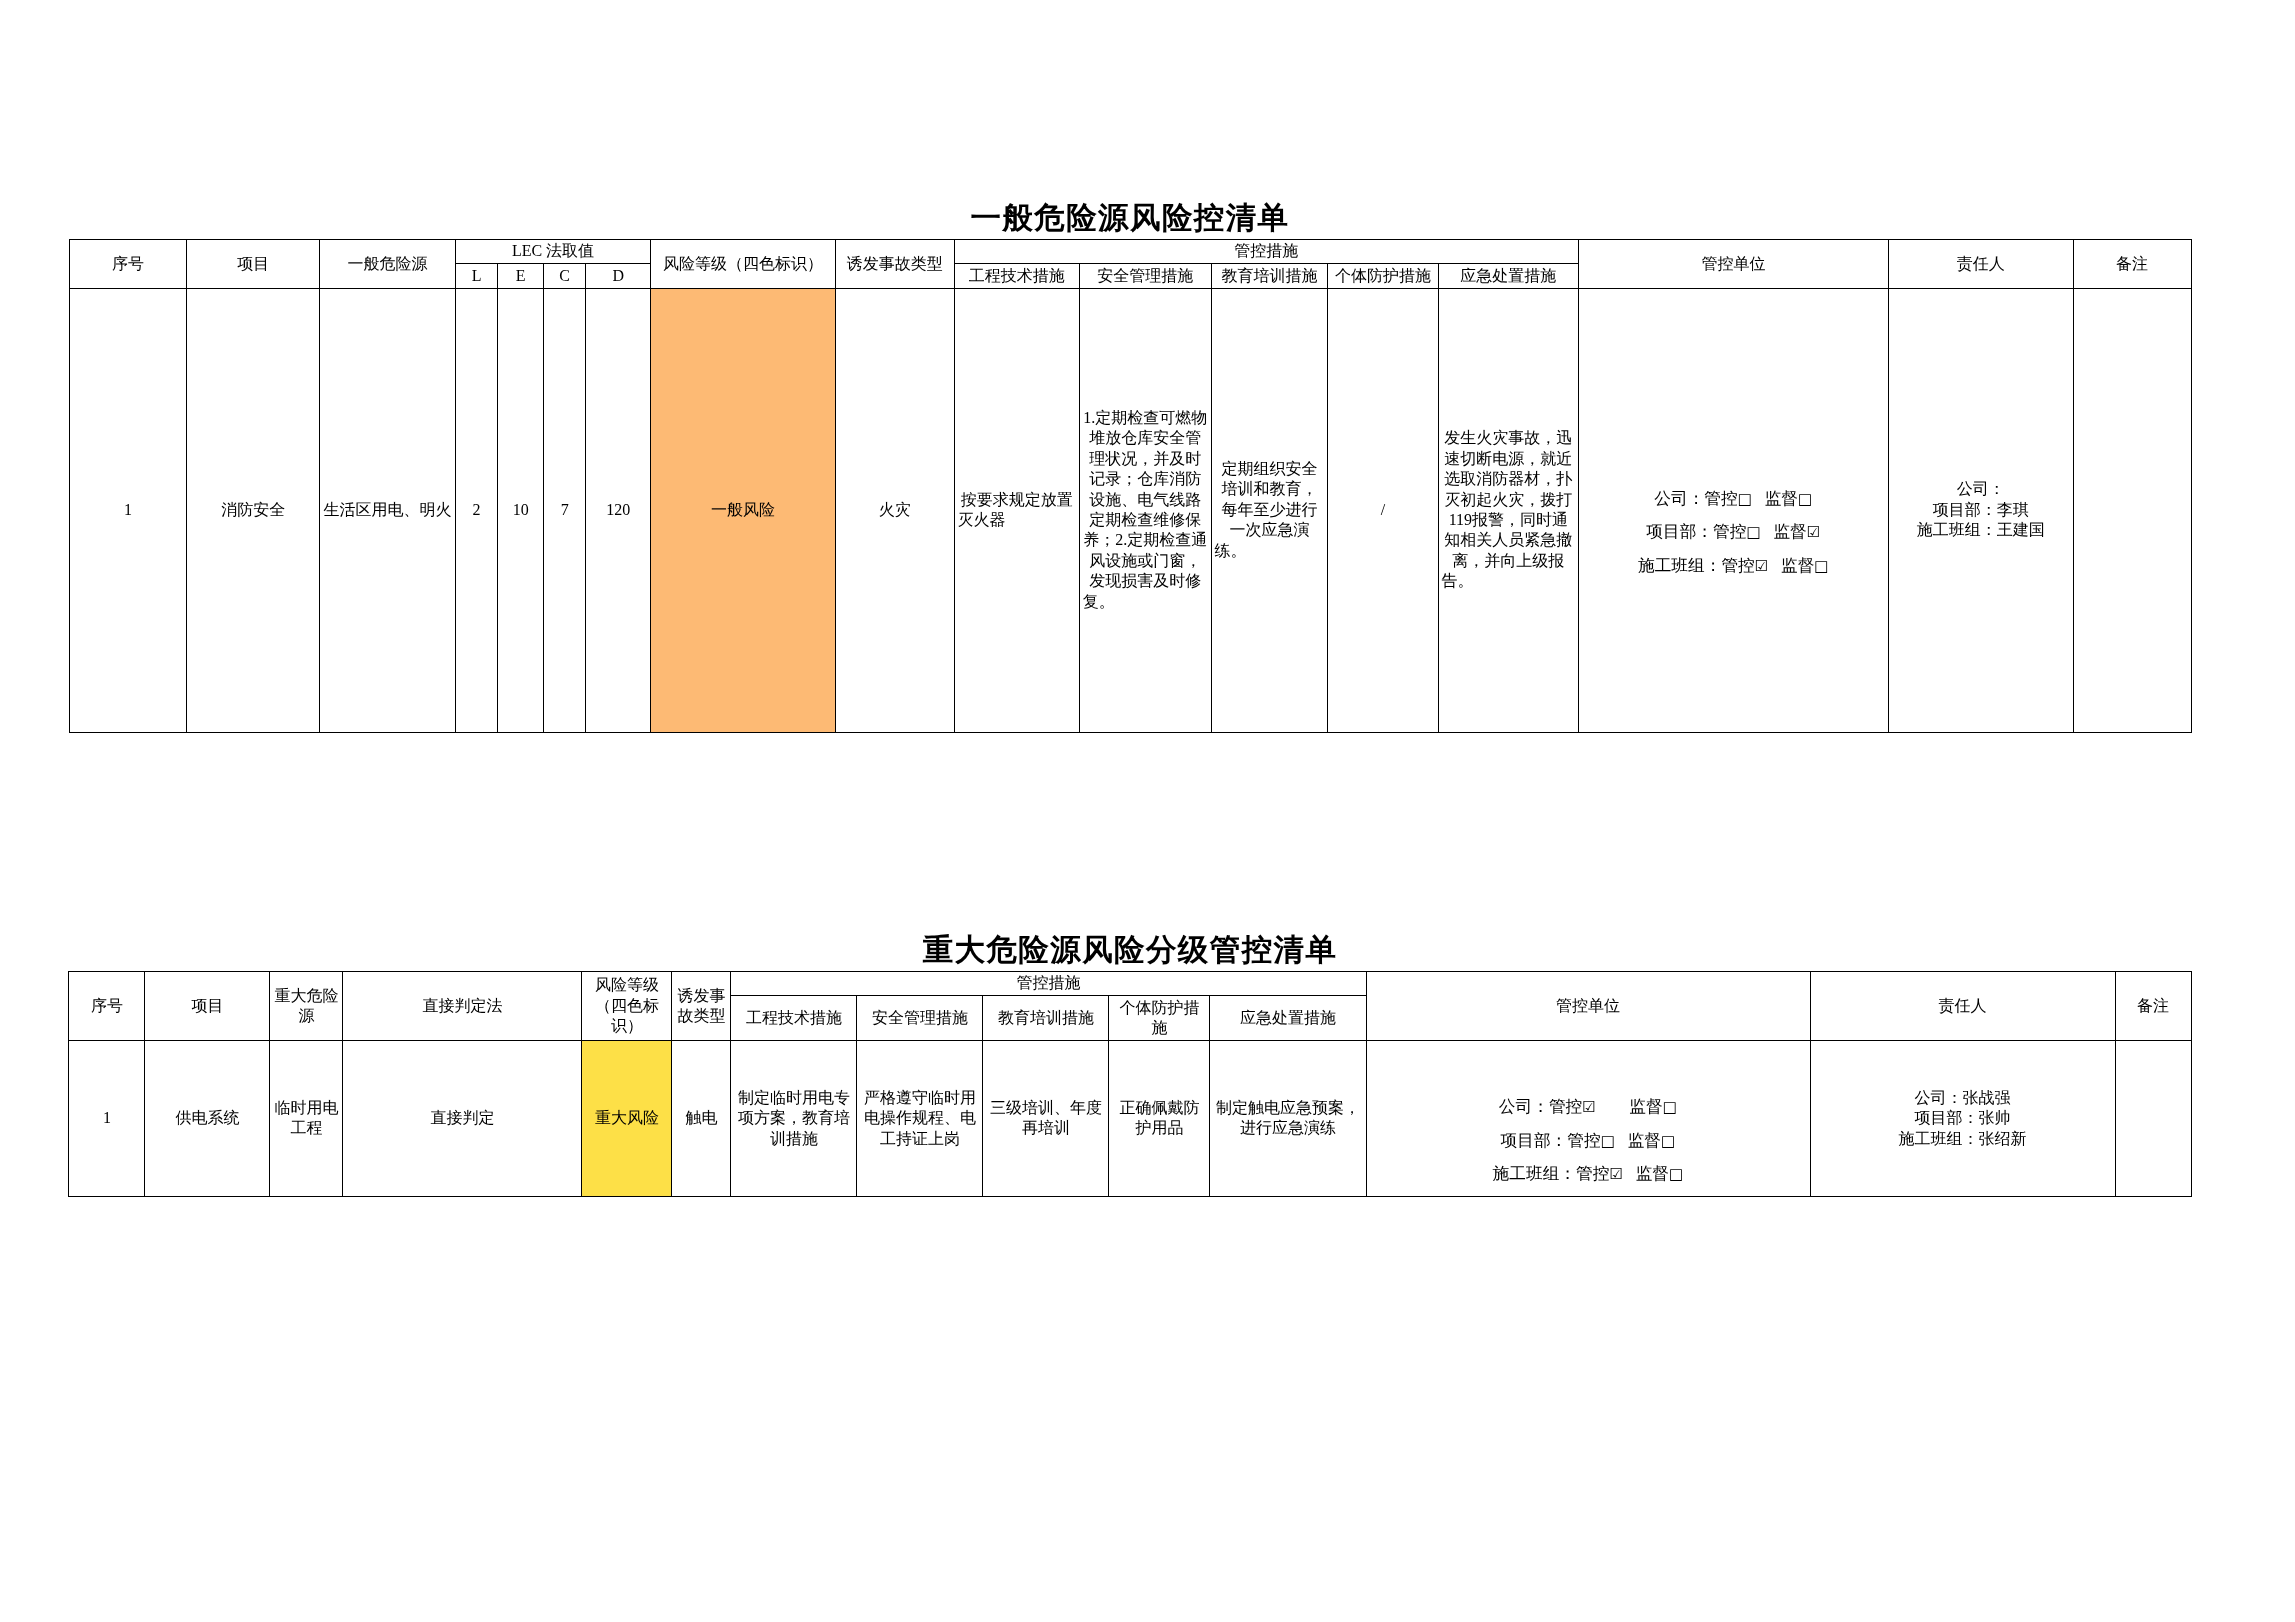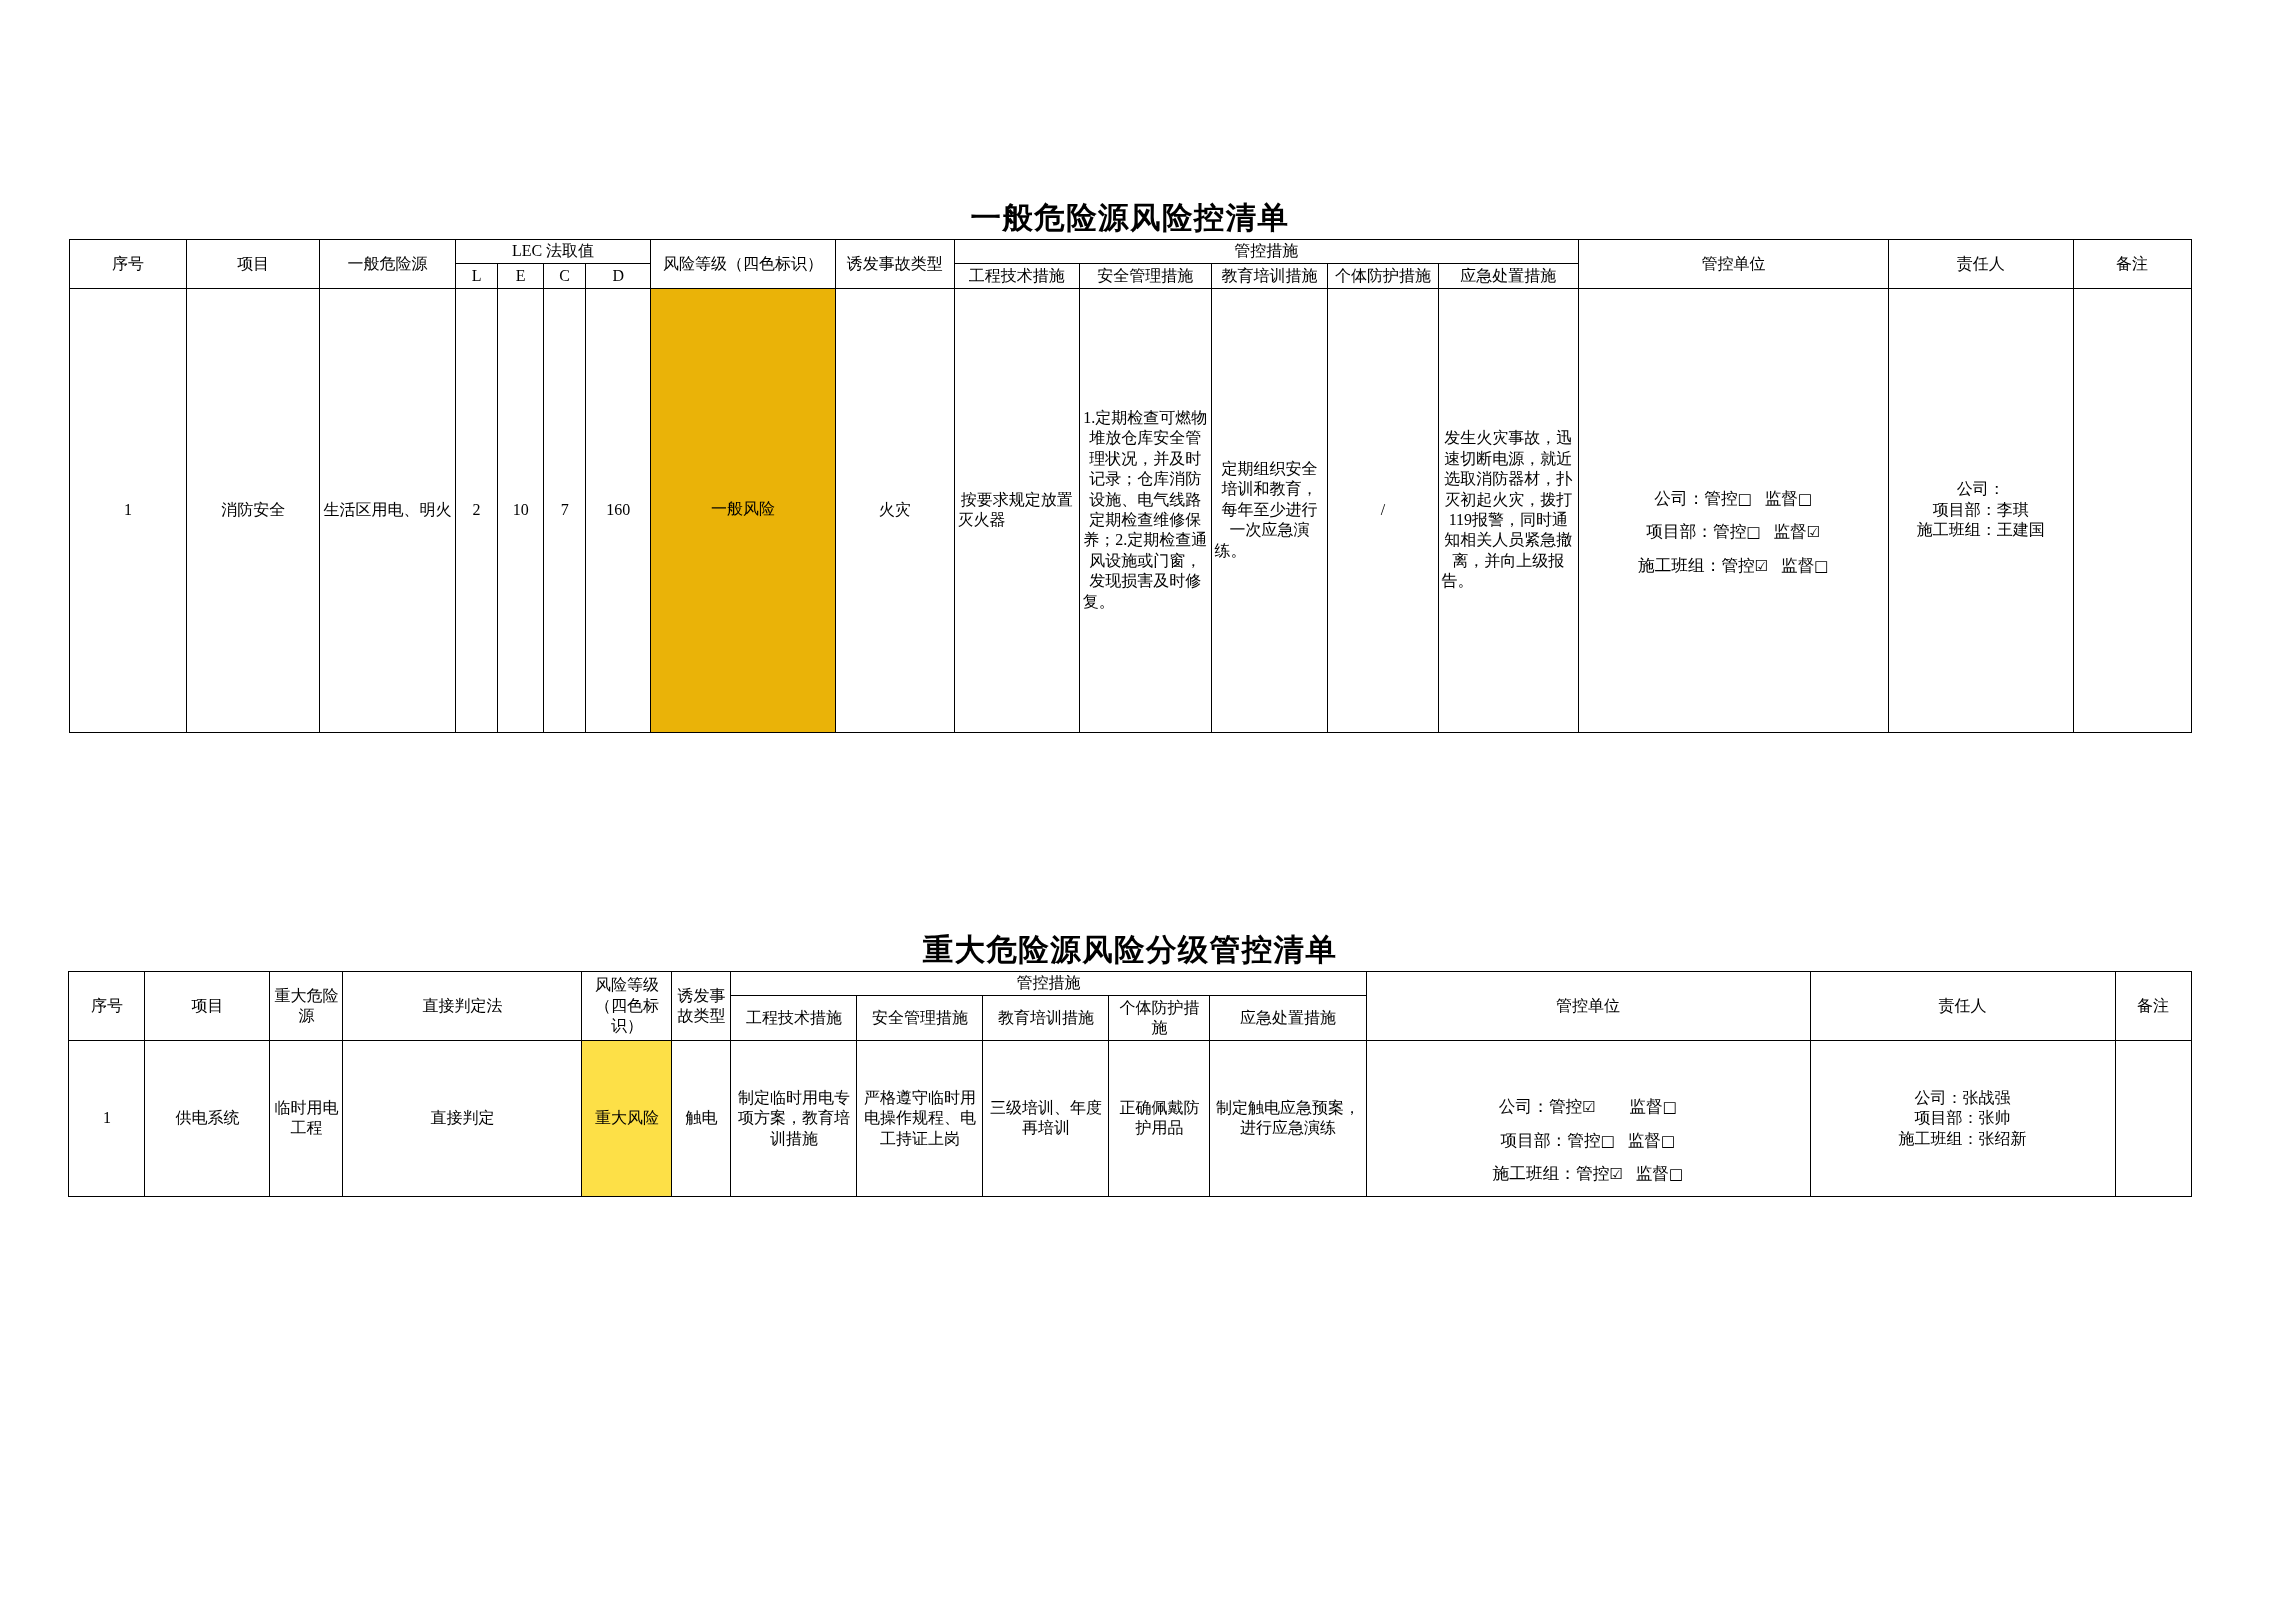--- a/index.html
+++ b/index.html
@@ -80,23 +80,22 @@
     line-height: 1.55;
   }
   .cell-top-left {
     text-align: left;
     vertical-align: top;
     padding: 4.2px 5.6px;
     font-size: 15.3px;
     line-height: 1.3;
   }
   .yellow {
-    background: #eab308;
+    background: #fdba74;
     font-size: 16.7px;
-    font-family: Liberation Mono, monospace;
   }
   .red {
     background: #fde047;
     font-size: 16.7px;
     line-height: 1.2;
   }
   .chk { font-family: "DejaVu Sans", sans-serif; font-size: 15.3px; }
   .unit-line { white-space: nowrap; }
   .unit-block { line-height: 2.0; font-size: 16.7px; margin-top: 44px; }
   .vtext { font-size: 16.7px; line-height: 1.22; }
@@ -156,21 +155,21 @@
         </tr>
         <tr class="hdr"></tr>
 
         <tr style="height:444px">
           <td>1</td>
           <td>消防安全</td>
           <td class="vtext">生活区用电、明火</td>
           <td>2</td>
           <td>10</td>
           <td>7</td>
-          <td>160</td>
+          <td>120</td>
           <td class="yellow">一般风险</td>
           <td>火灾</td>
           <td class="cell-just">按要求规定放置灭火器</td>
           <td class="cell-just">1.定期检查可燃物堆放仓库安全管理状况，并及时记录；仓库消防设施、电气线路定期检查维修保养；2.定期检查通风设施或门窗，发现损害及时修复。</td>
           <td class="cell-just">定期组织安全培训和教育，每年至少进行一次应急演练。</td>
           <td>/</td>
           <td class="cell-just">发生火灾事故，迅速切断电源，就近选取消防器材，扑灭初起火灾，拨打119报警，同时通知相关人员紧急撤离，并向上级报告。</td>
           <td class="cell-left">
             <div class="unit-block">
               <div class="unit-line">

